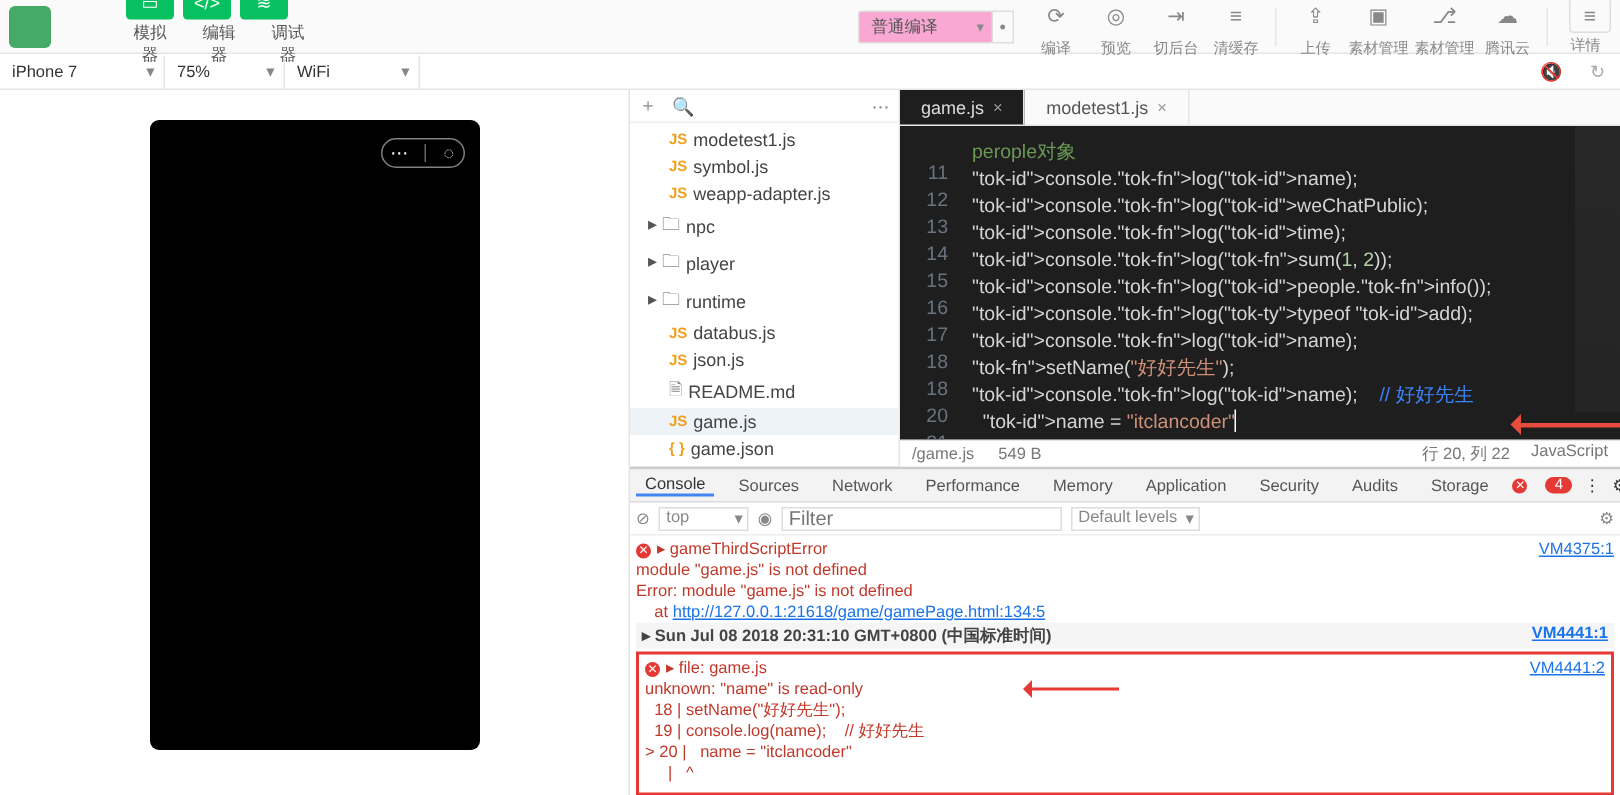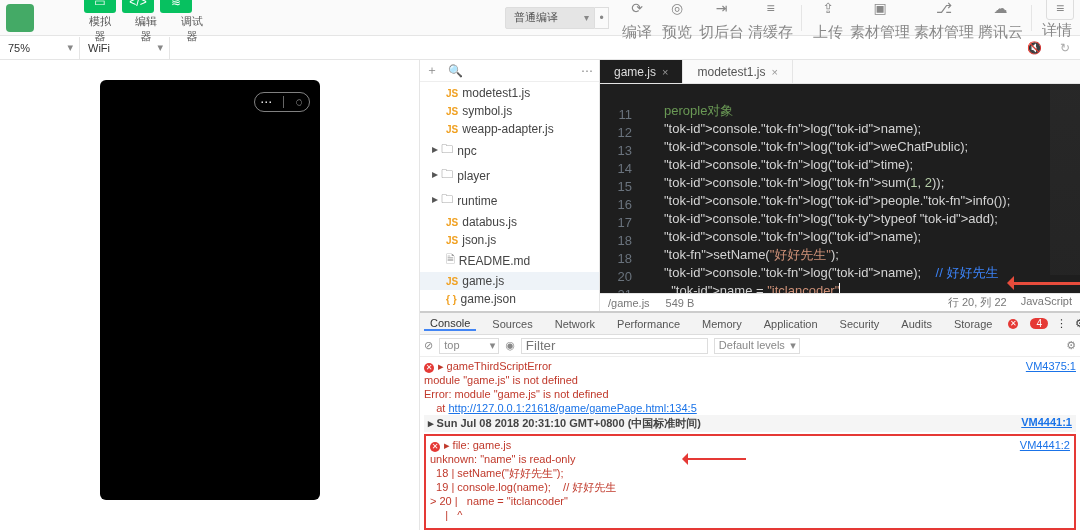--- a/index.html
+++ b/index.html
@@ -9,26 +9,26 @@
   
   .topbar { height: 36px; background: #fafafa; border-bottom: 1px solid #e5e5e5; display: flex; align-items: center; padding: 0 6px; }
   .avatar { width: 28px; height: 28px; background: #4a6; border-radius: 4px; margin-right: 50px; }
   .top-btns { display: flex; gap: 6px; }
   .top-btn { width: 32px; height: 22px; background: #07c160; border-radius: 3px; display: flex; align-items: center; justify-content: center; color: #fff; }
   .top-labels { display: flex; gap: 14px; margin-top: 0; }
   .top-label { font-size: 11px; color: #555; width: 32px; text-align: center; }
   .topbar-left { display: flex; flex-direction: column; align-items: flex-start; gap: 1px; }
   .flex1 { flex: 1; }
   .top-center { display: flex; align-items: center; gap: 0; }
-  .combo { height: 22px; border: 1px solid #ddd; background: #e5e5e5; padding: 0 18px 0 8px; position: relative; font-size: 11px; display: flex; align-items: center; color:#555; border-radius: 2px 0 0 2px;}
+  .combo { height: 22px; border: 1px solid #ddd; background: #f9a8d4; padding: 0 18px 0 8px; position: relative; font-size: 11px; display: flex; align-items: center; color:#555; border-radius: 2px 0 0 2px;}
   .combo::after { content: "▾"; position: absolute; right: 5px; color: #888; font-size: 10px; }
   .tool-icon-btn { width: 36px; height: 28px; display: flex; flex-direction: column; align-items: center; justify-content: center; color: #888; font-size: 14px; }
   .tool-icon-group { display: flex; gap: 4px; align-items: flex-start; }
   .tool-col { display:flex; flex-direction: column; align-items:center; gap:1px; color:#888; }
-  .tool-col .lbl { font-size: 15px; color:#888; }
+  .tool-col .lbl { font-size: 10px; color:#888; }
   .vsep { width:1px; height:26px; background:#e5e5e5; margin: 0 8px; }
 
   
   .devrow { height: 24px; border-bottom: 1px solid #e5e5e5; display: flex; align-items: center; }
   .dev-combo { height: 22px; border-right: 1px solid #e5e5e5; padding: 0 22px 0 8px; position: relative; font-size: 11px; display: flex; align-items: center; }
   .dev-combo::after { content: "▾"; position: absolute; right: 6px; color: #888; }
 
   
   .main { flex:1; display:flex; min-height:0; }
 
@@ -54,21 +54,21 @@
   .ico-md { color:#888; font-size:11px; }
   .ico-folder { color:#555; }
 
   .editor-pane { flex:1; display:flex; flex-direction:column; min-width:0; position:relative; }
   .ed-tabs { height:24px; display:flex; border-bottom:1px solid #e5e5e5; background:#fafafa; }
   .ed-tab { padding:0 14px; display:flex; align-items:center; gap:6px; font-size:12px; border-right:1px solid #e5e5e5; color:#555; }
   .ed-tab.active { background:#1e1e1e; color:#ddd; }
   .ed-close { font-size:11px; color:#999; }
   .code { flex:1; background:#1e1e1e; color:#d4d4d4; font-family: Consolas, monospace; font-size:13px; overflow:hidden; position:relative; }
   .gutter { position:absolute; left:0; top:0; bottom:0; width:40px; text-align:right; padding:4px 8px 0 0; color:#6a737d; line-height:18px; }
-  .code-lines { margin-left:64px; padding-top:18px; line-height:18px; white-space:pre; }
+  .code-lines { margin-left:48px; padding-top:8px; line-height:18px; white-space:pre; }
   .tok-str { color:#ce9178; }
   .tok-num { color:#b5cea8; }
   .tok-cm { color:#3b82f6; }
   .tok-top { color:#6a9955; }
   .caret { border-right:1px solid #fff; }
   .minimap { position:absolute; right:0; top:0; bottom:18px; width:30px; background:linear-gradient(#2a2a2a,#262626); opacity:.8; }
   .ed-status { height:18px; background:#fff; border-top:1px solid #e5e5e5; display:flex; align-items:center; padding:0 8px; font-size:11px; color:#777; gap:16px; }
   .ed-status .right { margin-left:auto; display:flex; gap:14px; }
 
   
@@ -175,20 +175,23 @@
 
     <div class="vsep"></div>
 
     <div class="tool-col">
         <div class="rt-btn">≡</div>
         <div class="lbl">详情</div>
       </div>
   </div>
 
   <div class="devrow">
+    <div class="dev-combo" style="width:110px">
+        <span>iPhone 7</span>
+      </div>
     <div class="dev-combo" style="width:80px">
         <span>75%</span>
       </div>
     <div class="dev-combo" style="width:90px">
         <span>WiFi</span>
       </div>
     <div class="flex1"></div>
     <div style="padding:0 8px;color:#aaa">🔇</div>
     <div style="padding:0 10px;color:#aaa">↻</div>
   </div>

